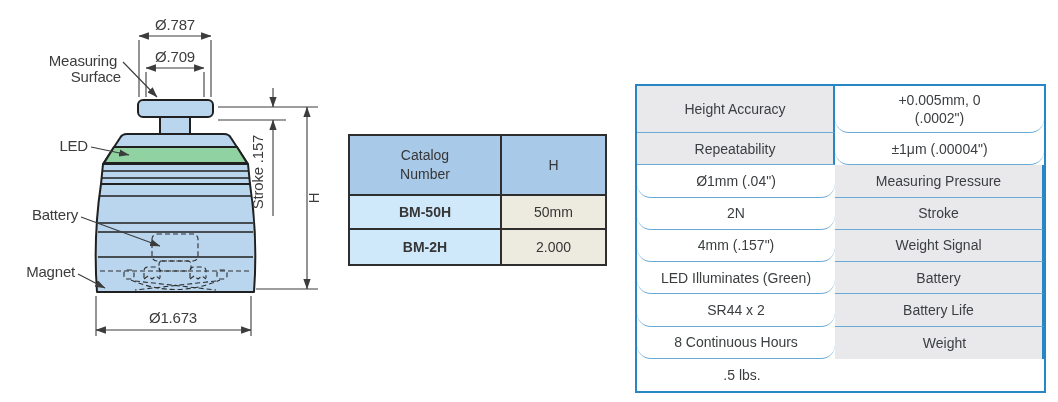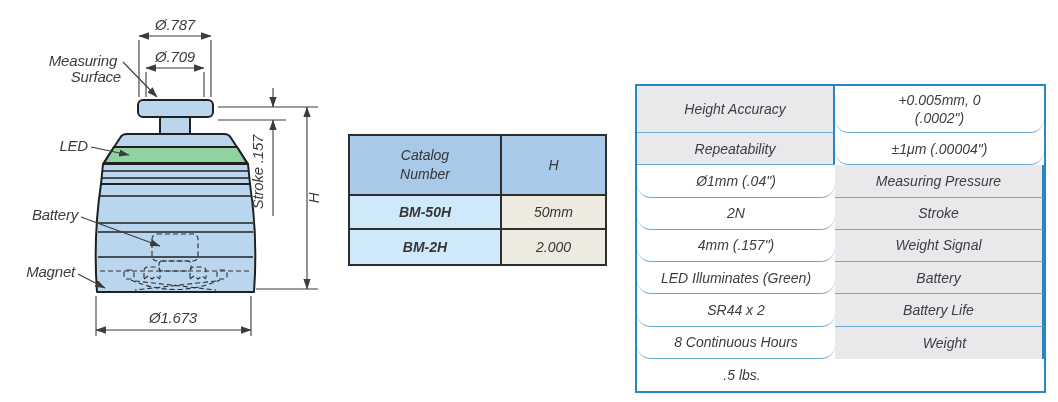--- a/index.html
+++ b/index.html
@@ -1,18 +1,18 @@
 <!DOCTYPE html>
 <html><head>
 <meta charset="utf-8">
 <style>
   html,body { margin:0; padding:0; background:#ffffff; }
   #canvas {
     position:relative; width:1058px; height:402px; background:#ffffff;
-    font-family:"Liberation Sans", sans-serif; color:#3b3e40; overflow:hidden;font-style:italic;
+    font-family:"Liberation Sans", sans-serif; color:#3b3e40; overflow:hidden;
   }
 
   
   #drawing { position:absolute; left:0; top:0; }
   .dimline   { stroke:#3c3c3c; stroke-width:1.1; fill:none; }
   .leader    { stroke:#3c3c3c; stroke-width:1.1; fill:none; }
   .outline   { stroke:#202020; stroke-width:2; stroke-linejoin:round; }
   .innerline { stroke:#202020; stroke-width:1.4; fill:none; }
   .dashline  { stroke:#2e2e2e; stroke-width:1.1; fill:none; stroke-dasharray:5 3; }
   .dimtext   { font-size:15px; fill:#3c3c3c; letter-spacing:-0.2px; }

